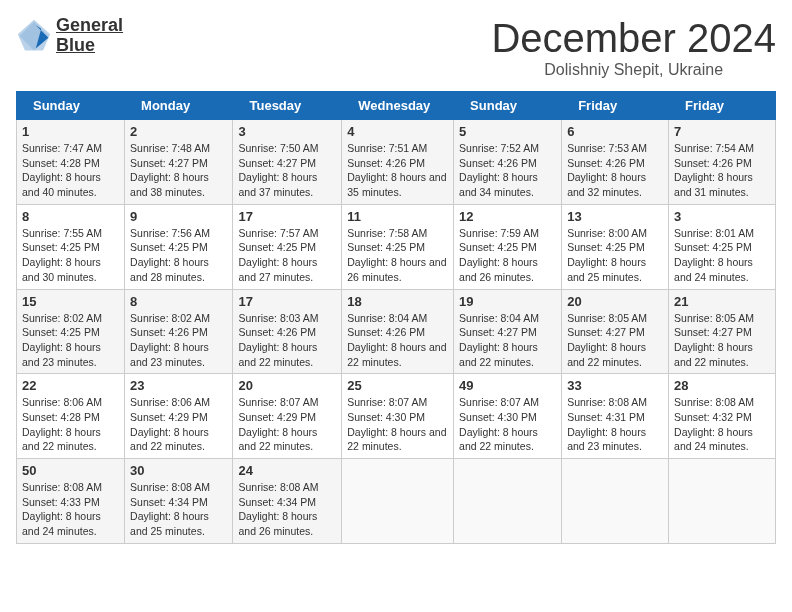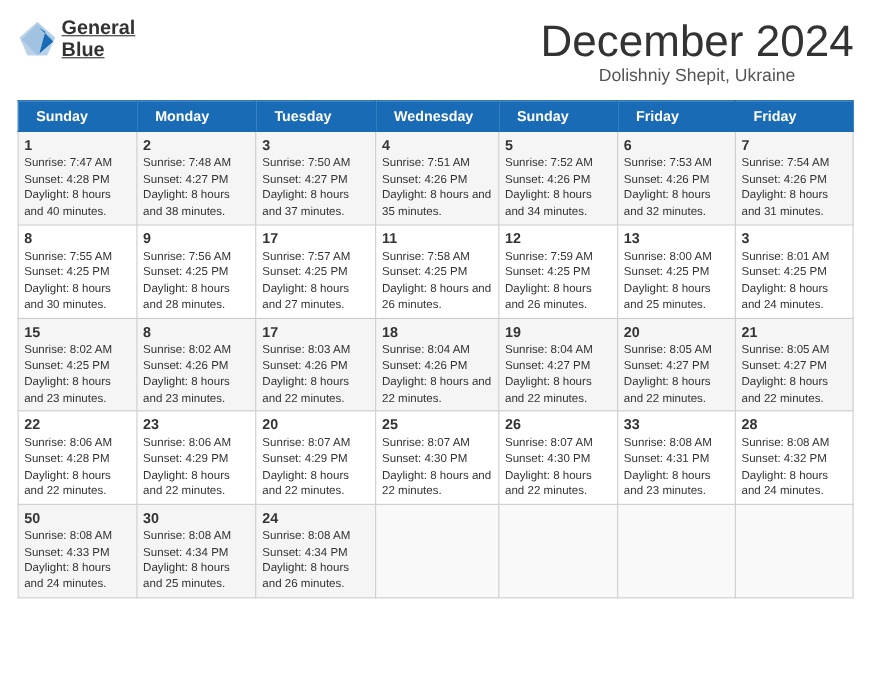--- a/index.html
+++ b/index.html
@@ -227,21 +227,21 @@
         </td>
         <td>
           <span class="day-number">20</span>
           <div class="day-info">Sunrise: 8:07 AM<br>Sunset: 4:29 PM<br>Daylight: 8 hours and 22 minutes.</div>
         </td>
         <td>
           <span class="day-number">25</span>
           <div class="day-info">Sunrise: 8:07 AM<br>Sunset: 4:30 PM<br>Daylight: 8 hours and 22 minutes.</div>
         </td>
         <td>
-          <span class="day-number">26</span>
+          <span class="day-number">49</span>
           <div class="day-info">Sunrise: 8:07 AM<br>Sunset: 4:30 PM<br>Daylight: 8 hours and 22 minutes.</div>
         </td>
         <td>
           <span class="day-number">33</span>
           <div class="day-info">Sunrise: 8:08 AM<br>Sunset: 4:31 PM<br>Daylight: 8 hours and 23 minutes.</div>
         </td>
         <td>
           <span class="day-number">28</span>
           <div class="day-info">Sunrise: 8:08 AM<br>Sunset: 4:32 PM<br>Daylight: 8 hours and 24 minutes.</div>
         </td>

